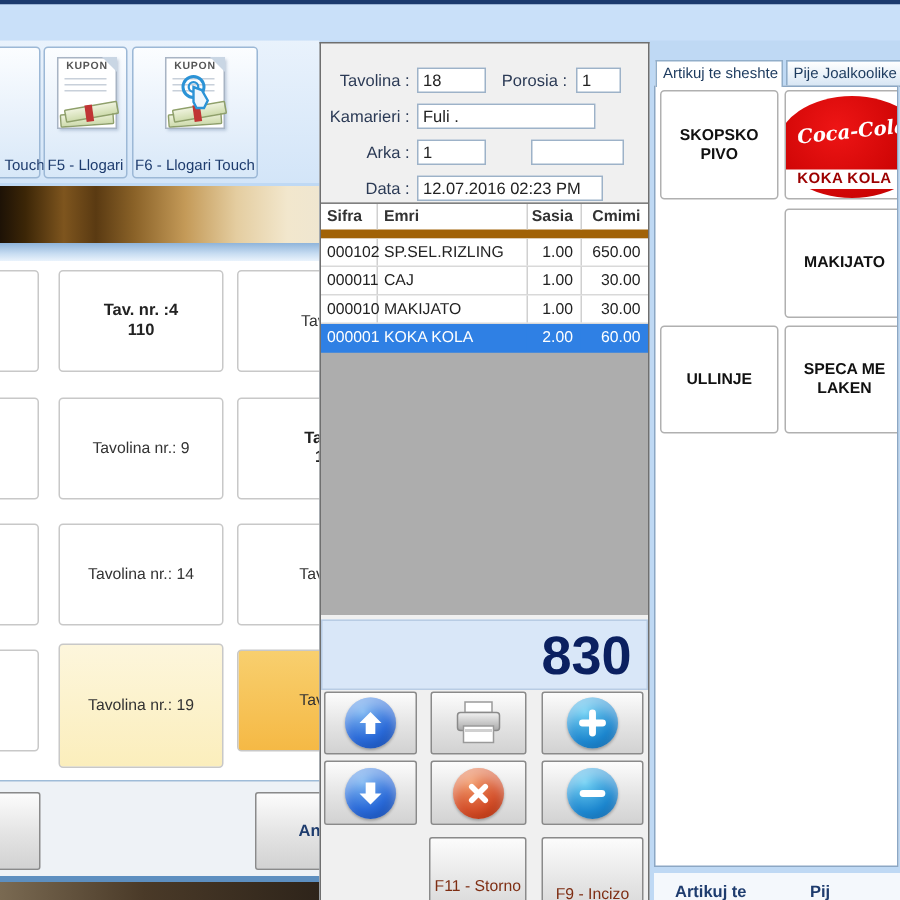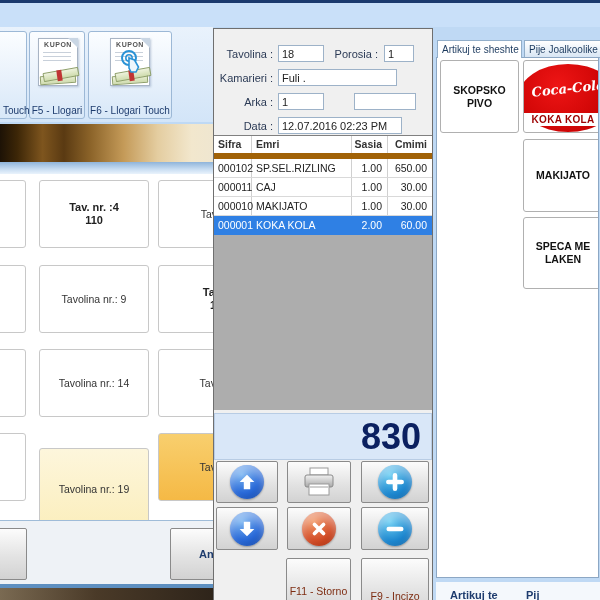--- a/index.html
+++ b/index.html
@@ -150,21 +150,21 @@
 
     <div class="tav-btn" style="left:-84px;top:227px;width:110px;height:68px;"></div>
     <div class="tav-btn" style="left:39px;top:227px;width:110px;height:68px;">
       <div>Tavolina nr.: 14</div>
     </div>
     <div class="tav-btn" style="left:158px;top:227px;width:110px;height:68px;">
       <div style="width:52px;text-align:center;">Tavoli</div>
     </div>
 
     <div class="tav-btn" style="left:-84px;top:311px;width:110px;height:68px;"></div>
-    <div class="tav-btn" style="left:39px;top:326px;width:110px;height:83px;background:linear-gradient(180deg,#fdf6dc,#fbeebc);">
+    <div class="tav-btn" style="left:39px;top:307px;width:110px;height:83px;background:linear-gradient(180deg,#fdf6dc,#fbeebc);">
       <div>Tavolina nr.: 19</div>
     </div>
     <div class="tav-btn" style="left:158px;top:311px;width:110px;height:68px;background:linear-gradient(180deg,#f8cf6e,#f5b945);">
       <div style="width:52px;text-align:center;">Tavoli</div>
     </div>
 
     <div class="abs" style="left:0;top:398px;width:213px;height:64px;background:#eef2f6;border-top:1px solid #9fbcd8;">
       <div class="win-btn" style="left:-50px;top:7px;width:77px;height:52px;"></div>
       <div class="win-btn" style="left:170px;top:7px;width:80px;height:52px;justify-content:flex-start;">
         <span class="small-navy" style="padding-left:28px;">An</span>
@@ -185,32 +185,35 @@
         <div class="coca-disc">
           <div class="coca-script">Coca-Cola</div>
         </div>
         <div class="koka-strip">
           <span class="koka-text">KOKA KOLA</span>
         </div>
       </div>
       <div class="prod-btn" style="left:86px;top:81px;width:80px;height:73px;">
         <div>MAKIJATO</div>
       </div>
+      <div class="prod-btn" style="left:3px;top:159px;width:79px;height:72px;">
+        <div>ULLINJE</div>
+      </div>
       <div class="prod-btn" style="left:86px;top:159px;width:80px;height:72px;">
         <div>
           <div>SPECA ME</div>
           <div>LAKEN</div>
         </div>
       </div>
     </div>
   </div>
 
   <div class="abs" style="left:436px;top:582px;width:164px;height:18px;background:#f4f8fc;overflow:hidden;">
     <span class="small-navy abs" style="left:14px;top:7px;">Artikuj te</span>
-    <span class="small-navy abs" style="left:90px;top:7px;">Pij</span>
+    <span class="small-navy abs" style="left:104px;top:7px;">Pij</span>
   </div>
 
   <div id="mid-panel">
 
     <div class="flabel" style="left:0;top:19px;width:59px;">Tavolina :</div>
     <input class="finput" style="left: 64px; top: 16px; width: 46px;" readonly="" value="18">
     <div class="flabel" style="left:100px;top:19px;width:64px;">Porosia :</div>
     <input class="finput" style="left: 170px; top: 16px; width: 30px;" readonly="" value="1">
 
     <div class="flabel" style="left:0;top:43px;width:59px;">Kamarieri :</div>

